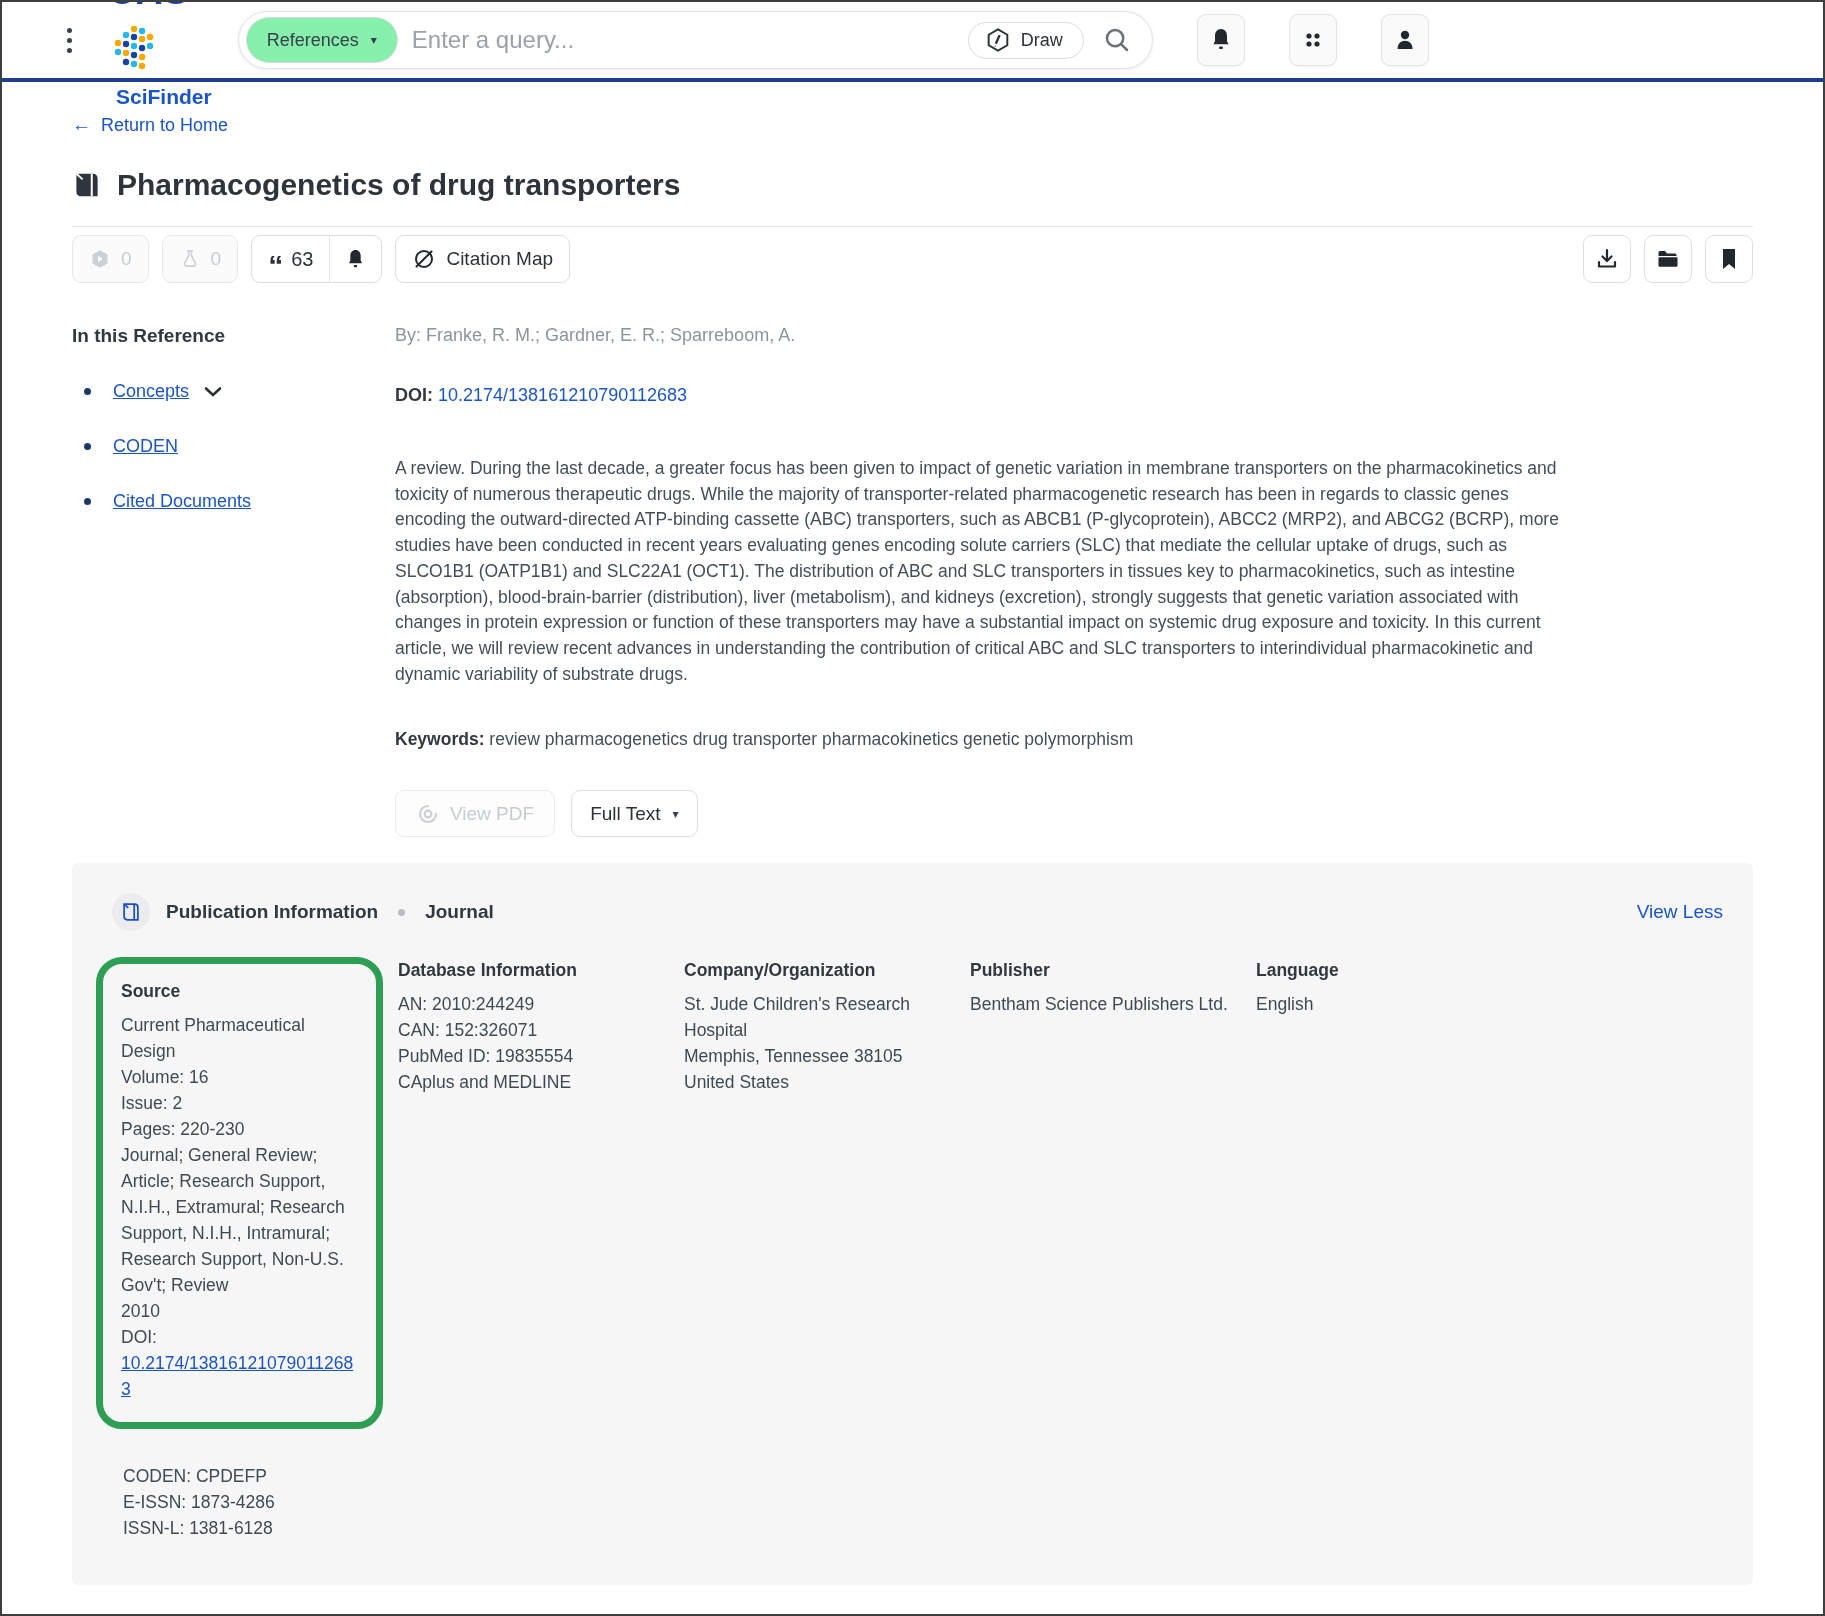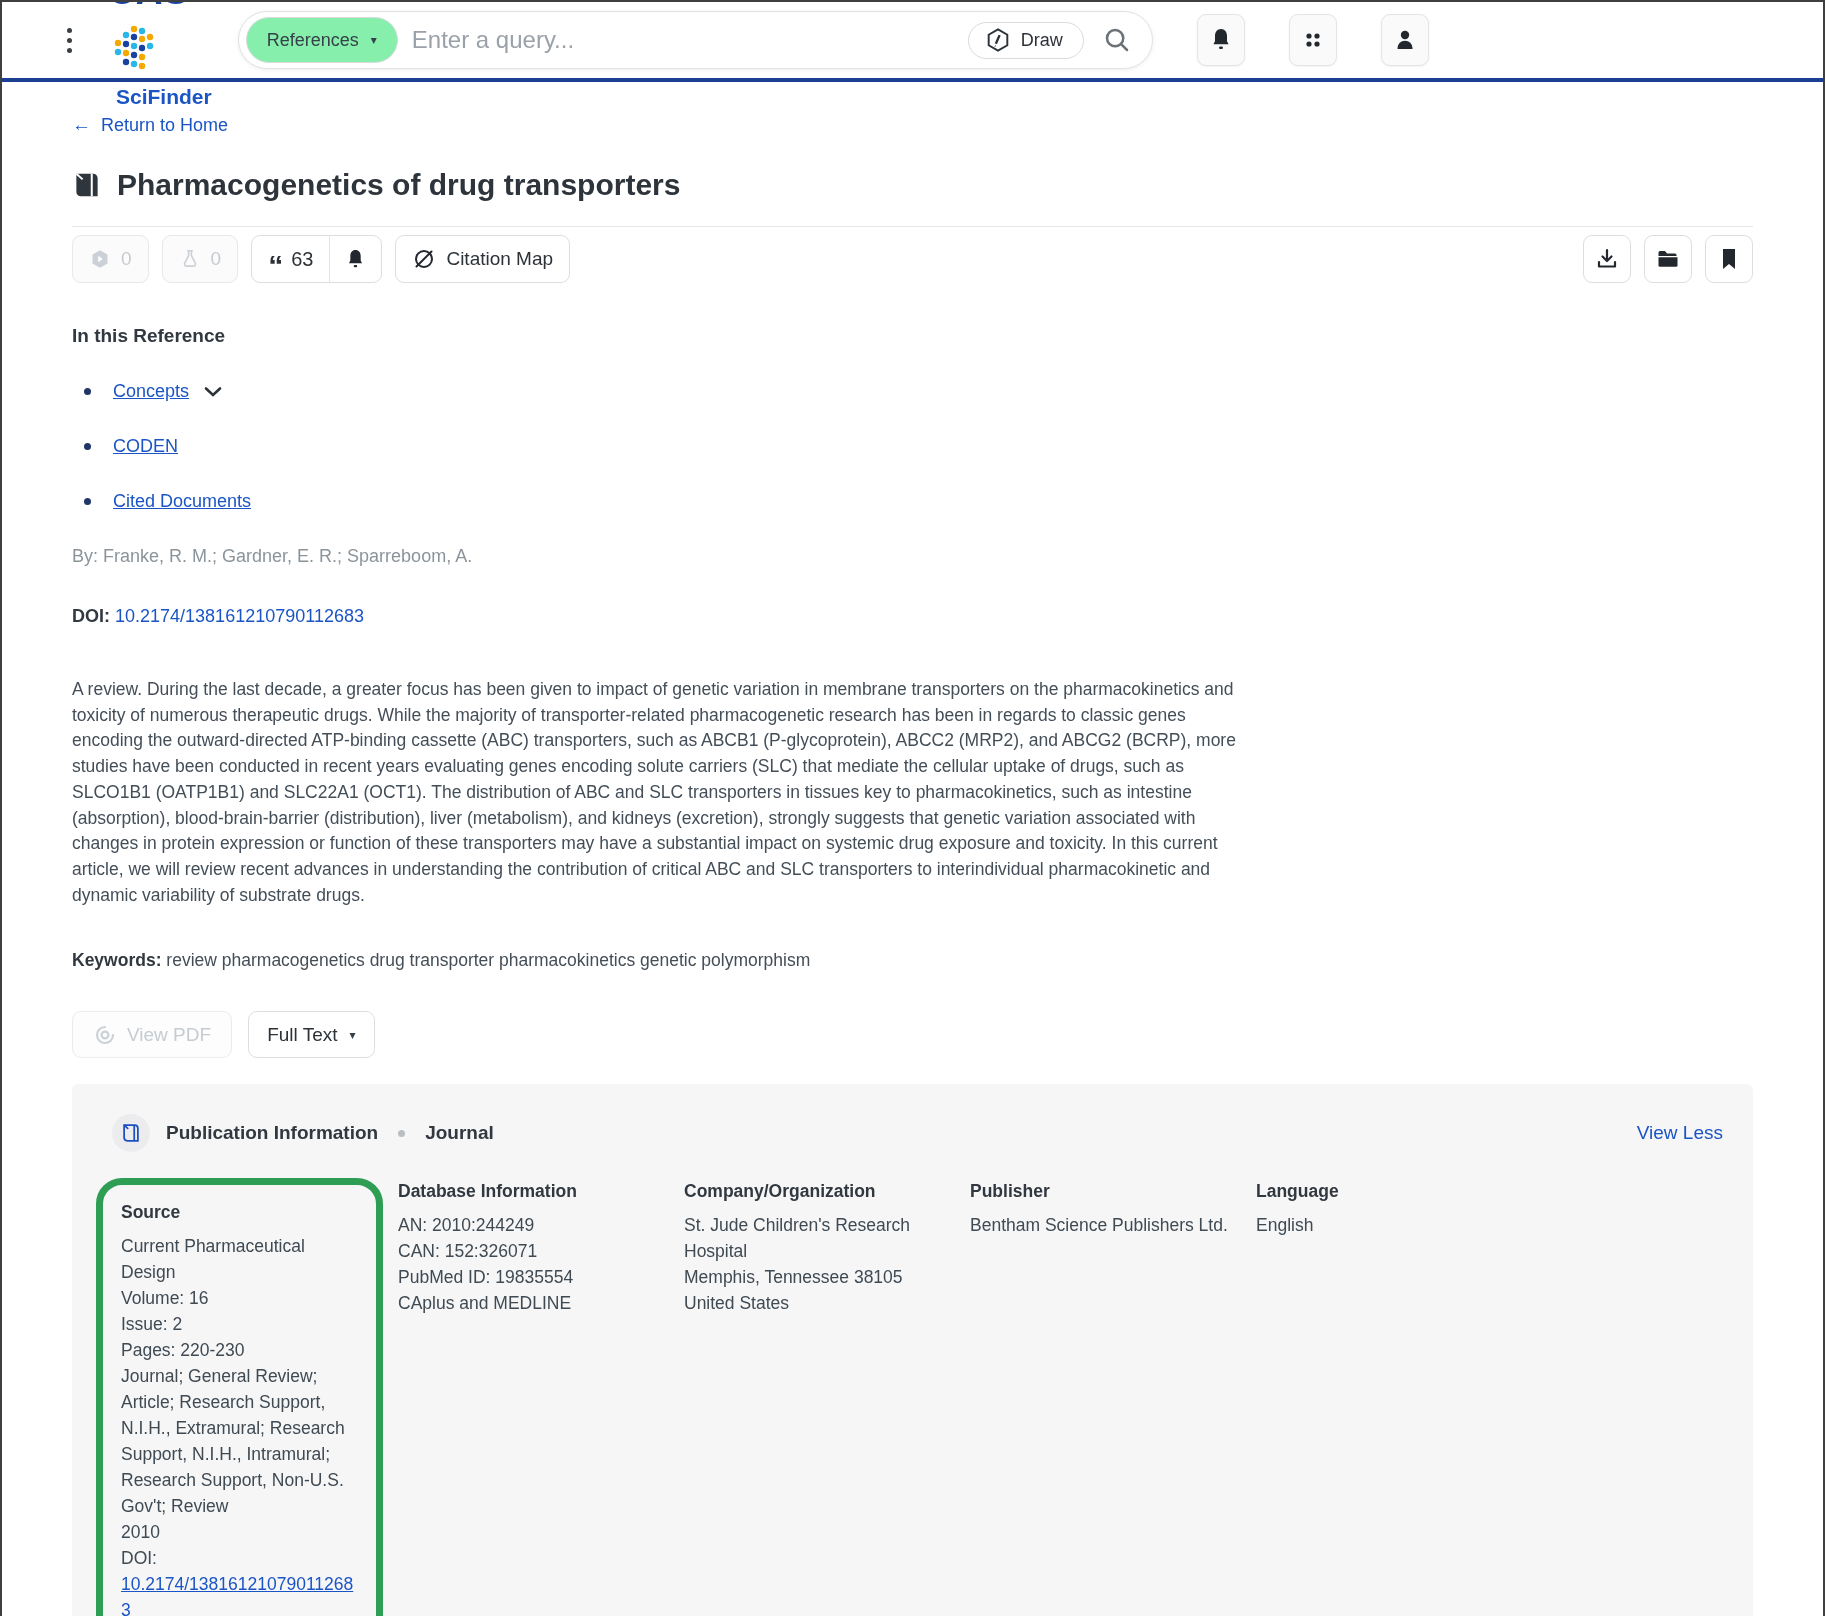--- a/index.html
+++ b/index.html
@@ -94,21 +94,21 @@
   .split-btn .divider { width: 1px; background: #e2e4e6; padding: 0; }
   .quote-glyph { font-size: 30px; font-weight: 700; color: #2c3238; line-height: 10px; margin-top: 14px; letter-spacing: -2px; }
   .cite-count { font-size: 20px; color: #2c3238; }
   .spacer { flex: 1; }
   .icon-btn {
     width: 48px; height: 48px; border: 1px solid #dcdee1; border-radius: 9px;
     background: #fff; display: flex; align-items: center; justify-content: center; cursor: pointer;
   }
 
   
-  .content-grid { margin-top: 42px; display: flex; flex-direction: column; }
+  .content-grid { margin-top: 42px; display: flex; }
   aside { width: 323px; flex-shrink: 0; }
   aside h2 { font-size: 19px; font-weight: 700; color: #31383f; }
   aside ul { list-style: none; margin-top: 34px; }
   aside li { display: flex; align-items: center; gap: 14px; margin-bottom: 34px; }
   aside li .bullet { width: 7px; height: 7px; border-radius: 50%; background: #1f3667; margin: 0 8px 0 12px; flex-shrink: 0; }
   aside li a { color: #1b55c5; font-size: 18px; text-decoration: underline; cursor: pointer; }
 
   .ref-body { flex: 1; max-width: 1165px; }
   .authors { color: #8c949b; font-size: 18px; }
   .doi-row { margin-top: 39px; font-size: 18px; }

